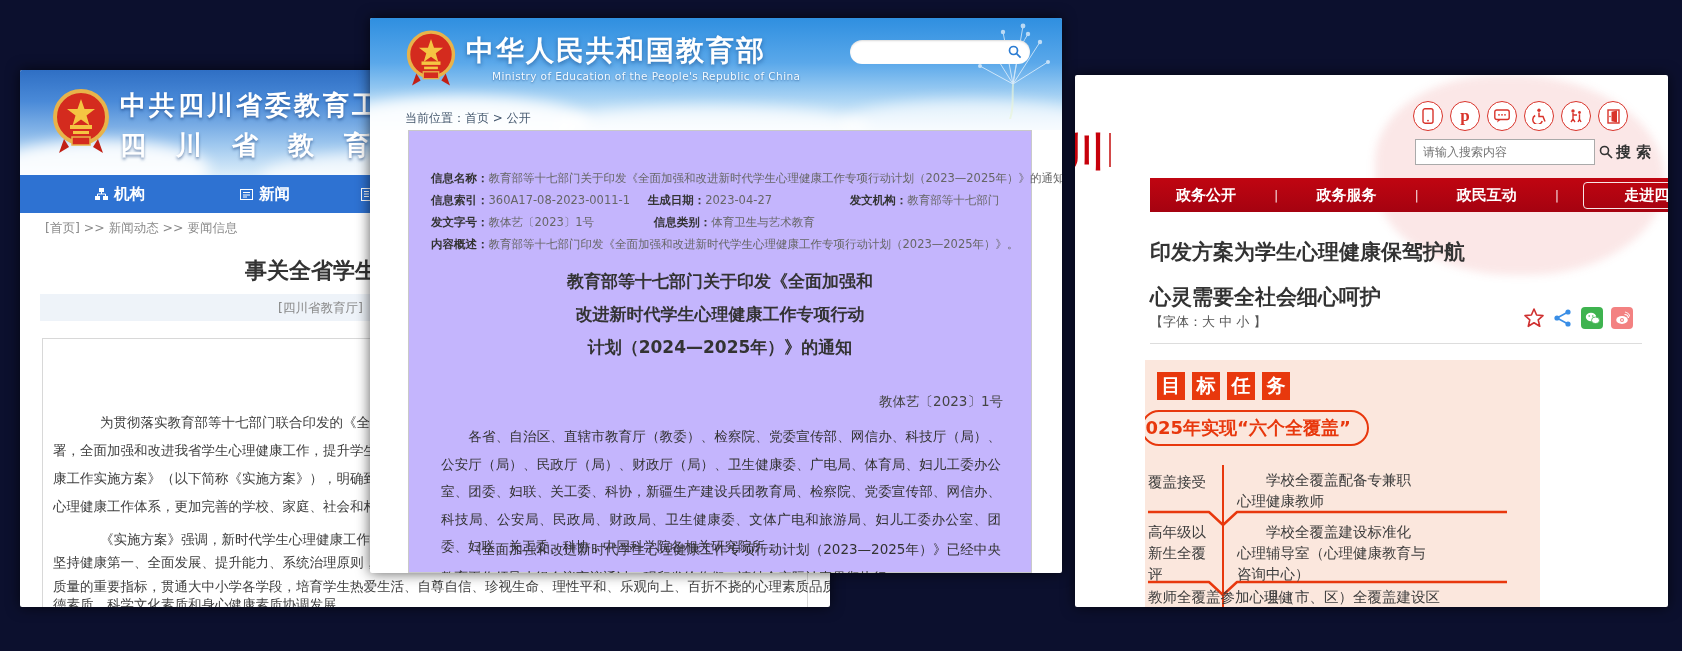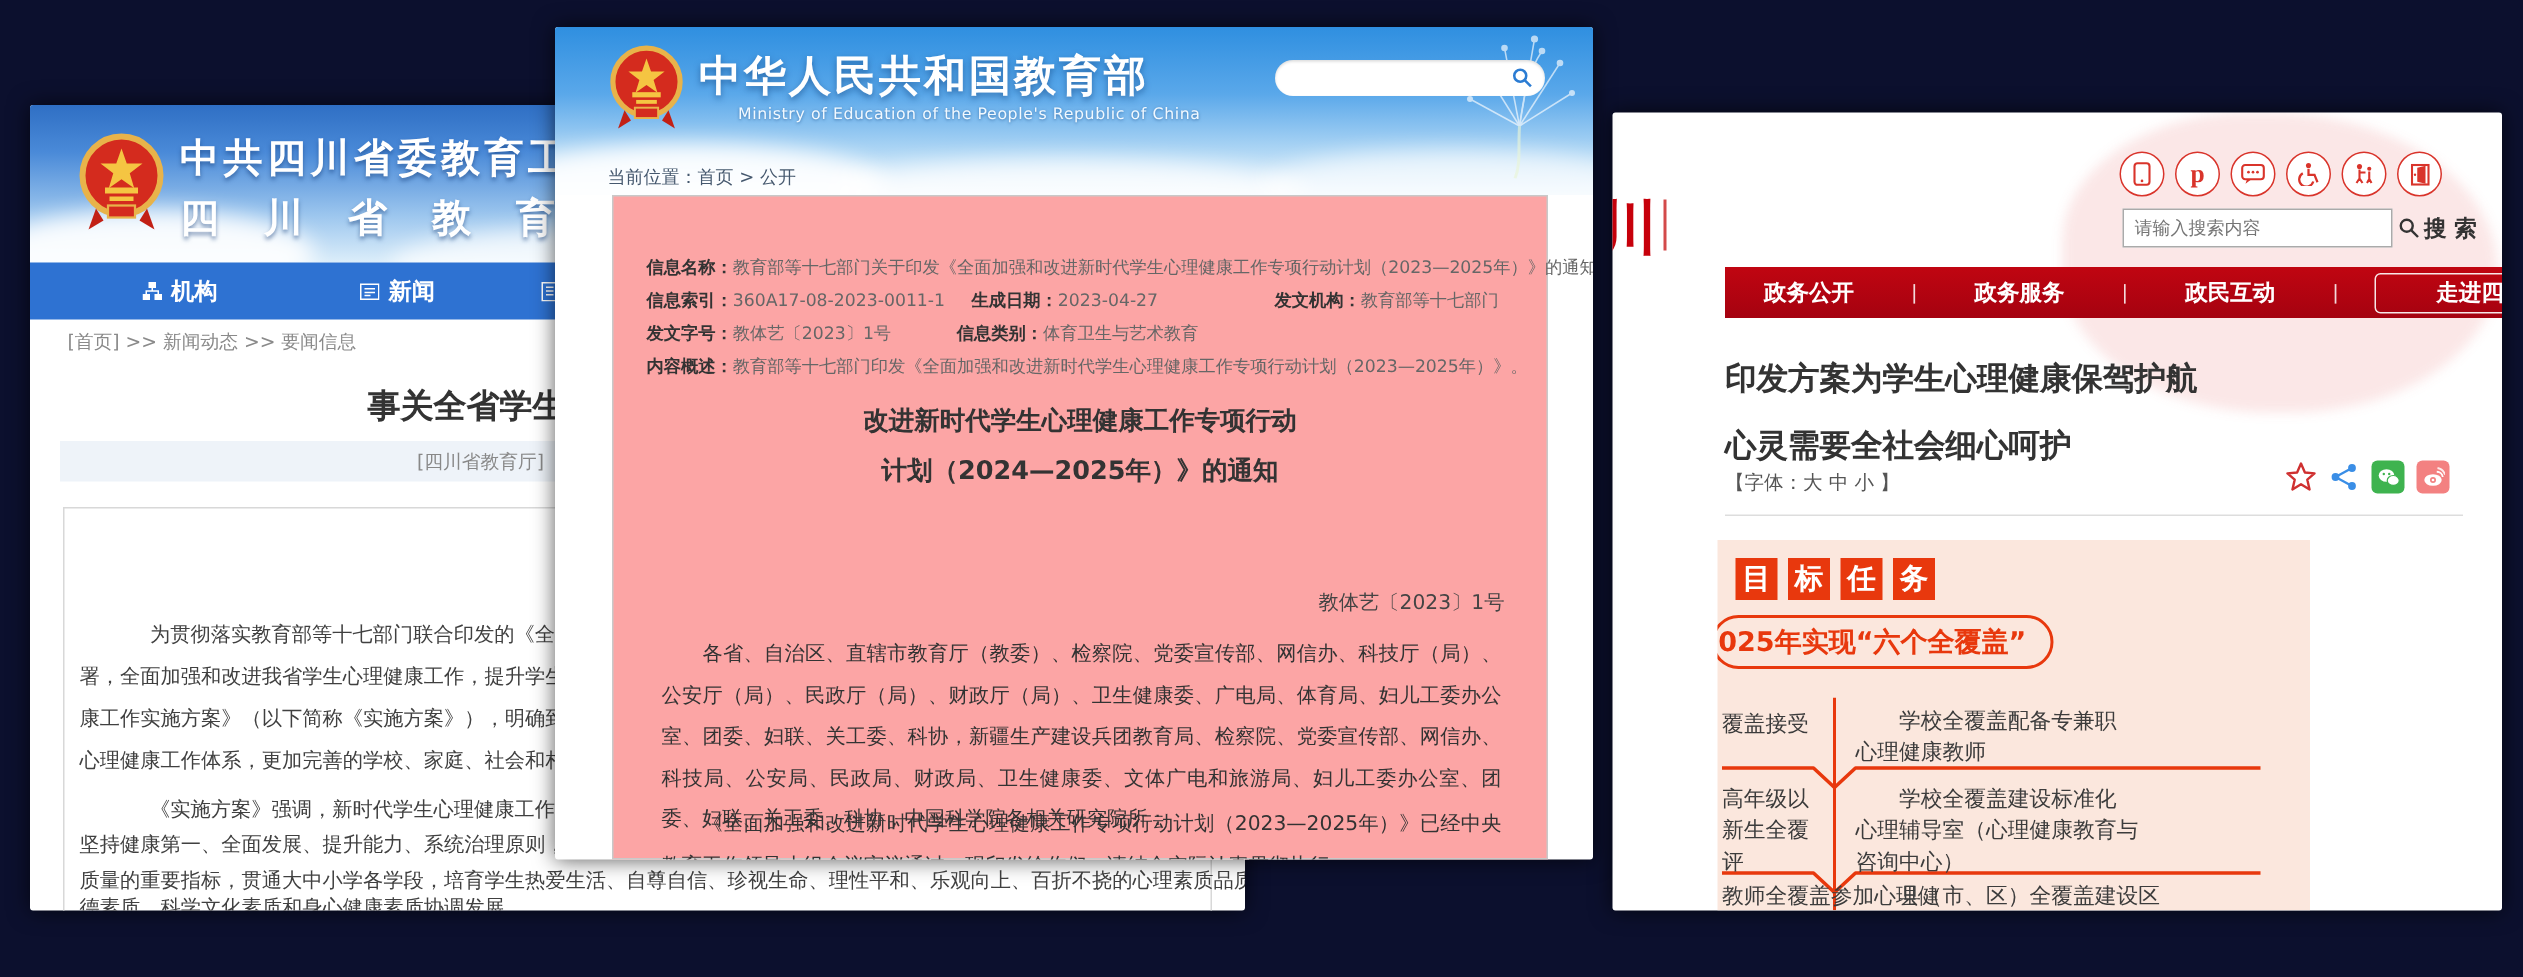--- a/index.html
+++ b/index.html
@@ -23,21 +23,21 @@
   .lw-line { position:absolute; font-size:13.5px; color:#404040; white-space:nowrap; }
   
   .win-center { left:370px; top:18px; width:692px; height:555px; z-index:3; }
   .cw-header { position:absolute; left:0; top:0; width:100%; height:112px;
     background:linear-gradient(180deg,#2f8fe0 0%,#5aa8ea 40%,#b9dcf6 78%,#eaf5fd 100%); overflow:hidden; }
   .cw-site { position:absolute; left:96px; top:14px; color:#fff; font-size:28px; font-weight:bold; letter-spacing:2px; text-shadow:0 2px 4px rgba(20,70,130,.6); white-space:nowrap; }
   .cw-site-en { position:absolute; left:98px; top:52px; color:#f2f9ff; font-size:10.5px; letter-spacing:.4px; text-shadow:0 1px 2px rgba(20,70,130,.6); white-space:nowrap;margin-left:24px; }
   .cw-search { position:absolute; left:480px; top:22px; width:180px; height:24px; background:#fff; border-radius:12px; display:flex; align-items:center; padding:0 8px; box-shadow:inset 0 1px 2px rgba(0,0,0,.15); }
   .cw-search input { flex:1; border:none; outline:none; background:transparent; font-size:12px; color:#333; min-width:0; }
   .cw-breadcrumb { position:absolute; left:35px; top:92px; font-size:12px; color:#45586e; white-space:nowrap; }
-  .cw-card { position:absolute; left:38px; top:112px; width:624px; height:443px; background:#fca5a5; border:1px solid #c9c9c9; }
+  .cw-card { position:absolute; left:38px; top:112px; width:624px; height:443px; background:#c4b5fd; border:1px solid #c9c9c9; }
   .info-row { position:absolute; left:22px; white-space:nowrap; font-size:11.5px; color:#666; }
   .info-row b { color:#333; font-weight:bold; }
   .cw-doc-title { position:absolute; left:0; top:134px; width:100%; text-align:center; font-size:17px; font-weight:bold; color:#333; line-height:33px; }
   .cw-docnum { position:absolute; right:28px; top:262px; font-size:13.5px; color:#444; }
   .cw-body { position:absolute; left:32px; top:292px; width:560px; font-size:13.5px; color:#333; line-height:27.5px; text-align:justify; }
   .cw-body2 { top:405px; }
   
   .win-right { left:1075px; top:75px; width:593px; height:532px; z-index:1; }
   .rw-mapblob { position:absolute; background:rgba(221,60,60,.12); border-radius:45% 55% 50% 50%; filter:blur(4px); }
   .rw-logo { position:absolute; left:-10px; top:50px; color:#c7000b; font-size:40px; font-weight:bold; }
@@ -299,26 +299,27 @@
     <div class="info-row" style="top:40px;">
       <b>信息名称：</b><span>教育部等十七部门关于印发《全面加强和改进新时代学生心理健康工作专项行动计划（2023—2025年）》的通知</span>
     </div>
     <div class="info-row" style="top:62px;">
       <b>信息索引：</b><span>360A17-08-2023-0011-1</span>
       <b style="margin-left:14px;">生成日期：</b><span>2023-04-27</span>
       <b style="margin-left:74px;">发文机构：</b><span>教育部等十七部门</span>
     </div>
     <div class="info-row" style="top:84px;">
       <b>发文字号：</b><span>教体艺〔2023〕1号</span>
-      <b style="margin-left:40px;">信息类别：</b><span>体育卫生与艺术教育</span>
+      <b style="margin-left:56px;">信息类别：</b><span>体育卫生与艺术教育</span>
     </div>
     <div class="info-row" style="top:106px;">
       <b>内容概述：</b><span>教育部等十七部门印发《全面加强和改进新时代学生心理健康工作专项行动计划（2023—2025年）》。</span>
     </div>
     <div class="cw-doc-title">
+      <div>教育部等十七部门关于印发《全面加强和</div>
       <div>改进新时代学生心理健康工作专项行动</div>
       <div>计划（2024—2025年）》的通知</div>
     </div>
     <div class="cw-docnum">教体艺〔2023〕1号</div>
     <div class="cw-body">　　各省、自治区、直辖市教育厅（教委）、检察院、党委宣传部、网信办、科技厅（局）、公安厅（局）、民政厅（局）、财政厅（局）、卫生健康委、广电局、体育局、妇儿工委办公室、团委、妇联、关工委、科协，新疆生产建设兵团教育局、检察院、党委宣传部、网信办、科技局、公安局、民政局、财政局、卫生健康委、文体广电和旅游局、妇儿工委办公室、团委、妇联、关工委、科协，中国科学院各相关研究院所：</div>
     <div class="cw-body cw-body2">　　《全面加强和改进新时代学生心理健康工作专项行动计划（2023—2025年）》已经中央教育工作领导小组会议审议通过。现印发给你们，请结合实际认真贯彻执行。</div>
   </div>
 </section>
 
 </body></html>

